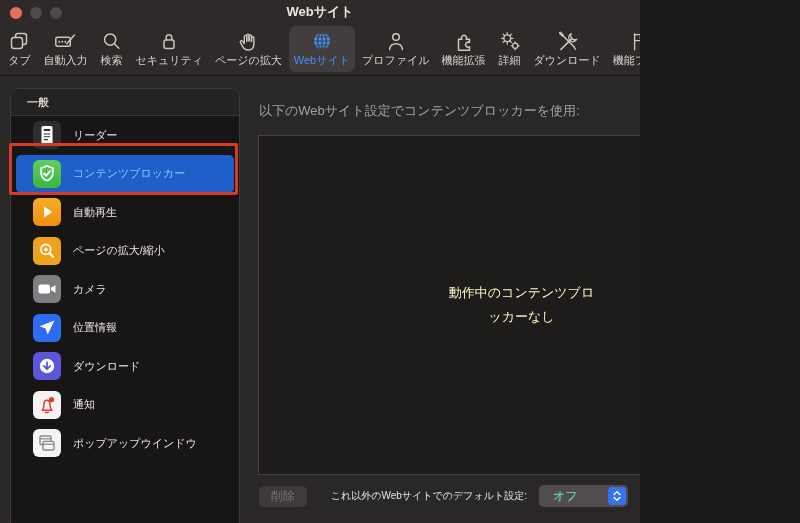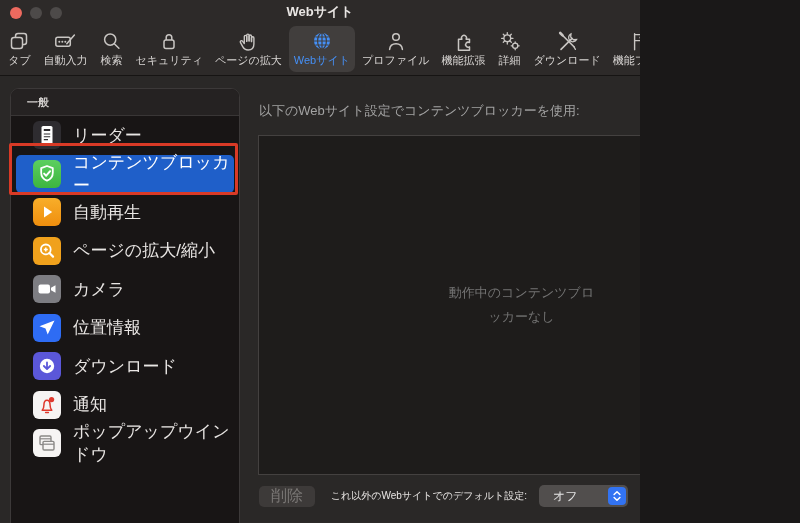--- a/index.html
+++ b/index.html
@@ -23,44 +23,44 @@
   .titem.selected .tlabel { color:#4590f7; }
   .ticon { width:24px; height:24px; display:block; }
   .ticon svg { display:block; }
 
   
   .content { position:relative; height:446px; background:#2a2827; }
 
   
   .sidebar { position:absolute; left:10px; top:12px; width:230px; height:460px; background:#181515; border:1px solid #3c3939; border-radius:9px 9px 0 0; overflow:hidden; }
   .sheader { height:27px; line-height:27px; padding-left:16px; font-size:11px; font-weight:bold; color:#cfccca; background:#252222; border-bottom:1px solid #393636; }
-  .srow { height:38.5px; margin:0 5px; padding-left:17px; display:flex; align-items:center; gap:12px; border-radius:5px; color:#e9e6e4; font-size:17px; cursor:default; }
-  .srow.selected { background:#1f5fc9; color:#ffffff; }
+  .srow { height:38.5px; margin:0 5px; padding-left:17px; display:flex; align-items:center; gap:12px; border-radius:5px; color:#e9e6e4; font-size:11px; cursor:default; }
+  .srow.selected { background:#1f5fc9; color:#7dd3fc; }
   .sicon { width:28px; height:28px; border-radius:6px; flex:0 0 28px; display:block; }
   .sicon svg { display:block; }
   .bg-reader { background:#2e2c30; }
   .bg-shield { background:linear-gradient(180deg,#5ccf5f,#3db540); }
   .bg-play { background:linear-gradient(180deg,#f8ae2a,#ef8e0e); }
   .bg-zoom { background:#f0a11c; }
   .bg-gray { background:#7d7d82; }
   .bg-cyan { background:#3fa2f3; }
   .bg-blue { background:#2e6cf4; }
   .bg-indigo { background:#5b57d9; }
   .bg-white { background:#f6f4f3; }
 
   
   .caption { position:absolute; left:259px; top:26px; font-size:13px; color:#a3a3a3; }
   .listbox { position:absolute; left:258px; top:59px; width:527px; height:340px; background:#1e1c1b; border:1px solid #444140; display:flex; align-items:center; justify-content:center; }
-  .empty { text-align:center; font-size:13px; line-height:24px; color:#737373; }
+  .empty { text-align:center; font-size:13px; line-height:24px; color:#fef9c3; }
   .bottomrow { position:absolute; left:0; right:0; top:409px; height:24px; }
-  .removebtn { position:absolute; left:259px; top:1px; height:21px; padding:0 12px; background:#3d3a39; border:none; border-radius:5px; font-size:16px; color:#7a7775; font-family:"Liberation Sans", sans-serif; }
+  .removebtn { position:absolute; left:259px; top:1px; height:21px; padding:0 12px; background:#3d3a39; border:none; border-radius:5px; font-size:12px; color:#7a7775; font-family:"Liberation Sans", sans-serif; }
   .defwrap { position:absolute; right:12px; top:0; display:flex; align-items:center; gap:12px; }
   .deflabel { font-size:10px; color:#e9e6e4; }
   .popup { width:89px; height:22px; background:#514e4d; border-radius:5px; display:flex; align-items:center; justify-content:space-between; padding:0 2px 0 14px; cursor:default; }
-  .popup .pval { font-size:12px; color:#e5e5e5; }
+  .popup .pval { font-size:12px; color:#5eead4; }
   .chevbox { width:18px; height:18px; border-radius:4px; background:#3273f2; display:flex; align-items:center; justify-content:center; }
 
   
   .anno { position:absolute; border:3px solid #d93a26; border-radius:2px; pointer-events:none; z-index:50; }
   .anno1 { left:9px; top:143px; width:229px; height:52px; }
   .anno2 { left:690px; top:479px; width:107px; height:32px; }
 </style>
 </head>
 <body>
 

